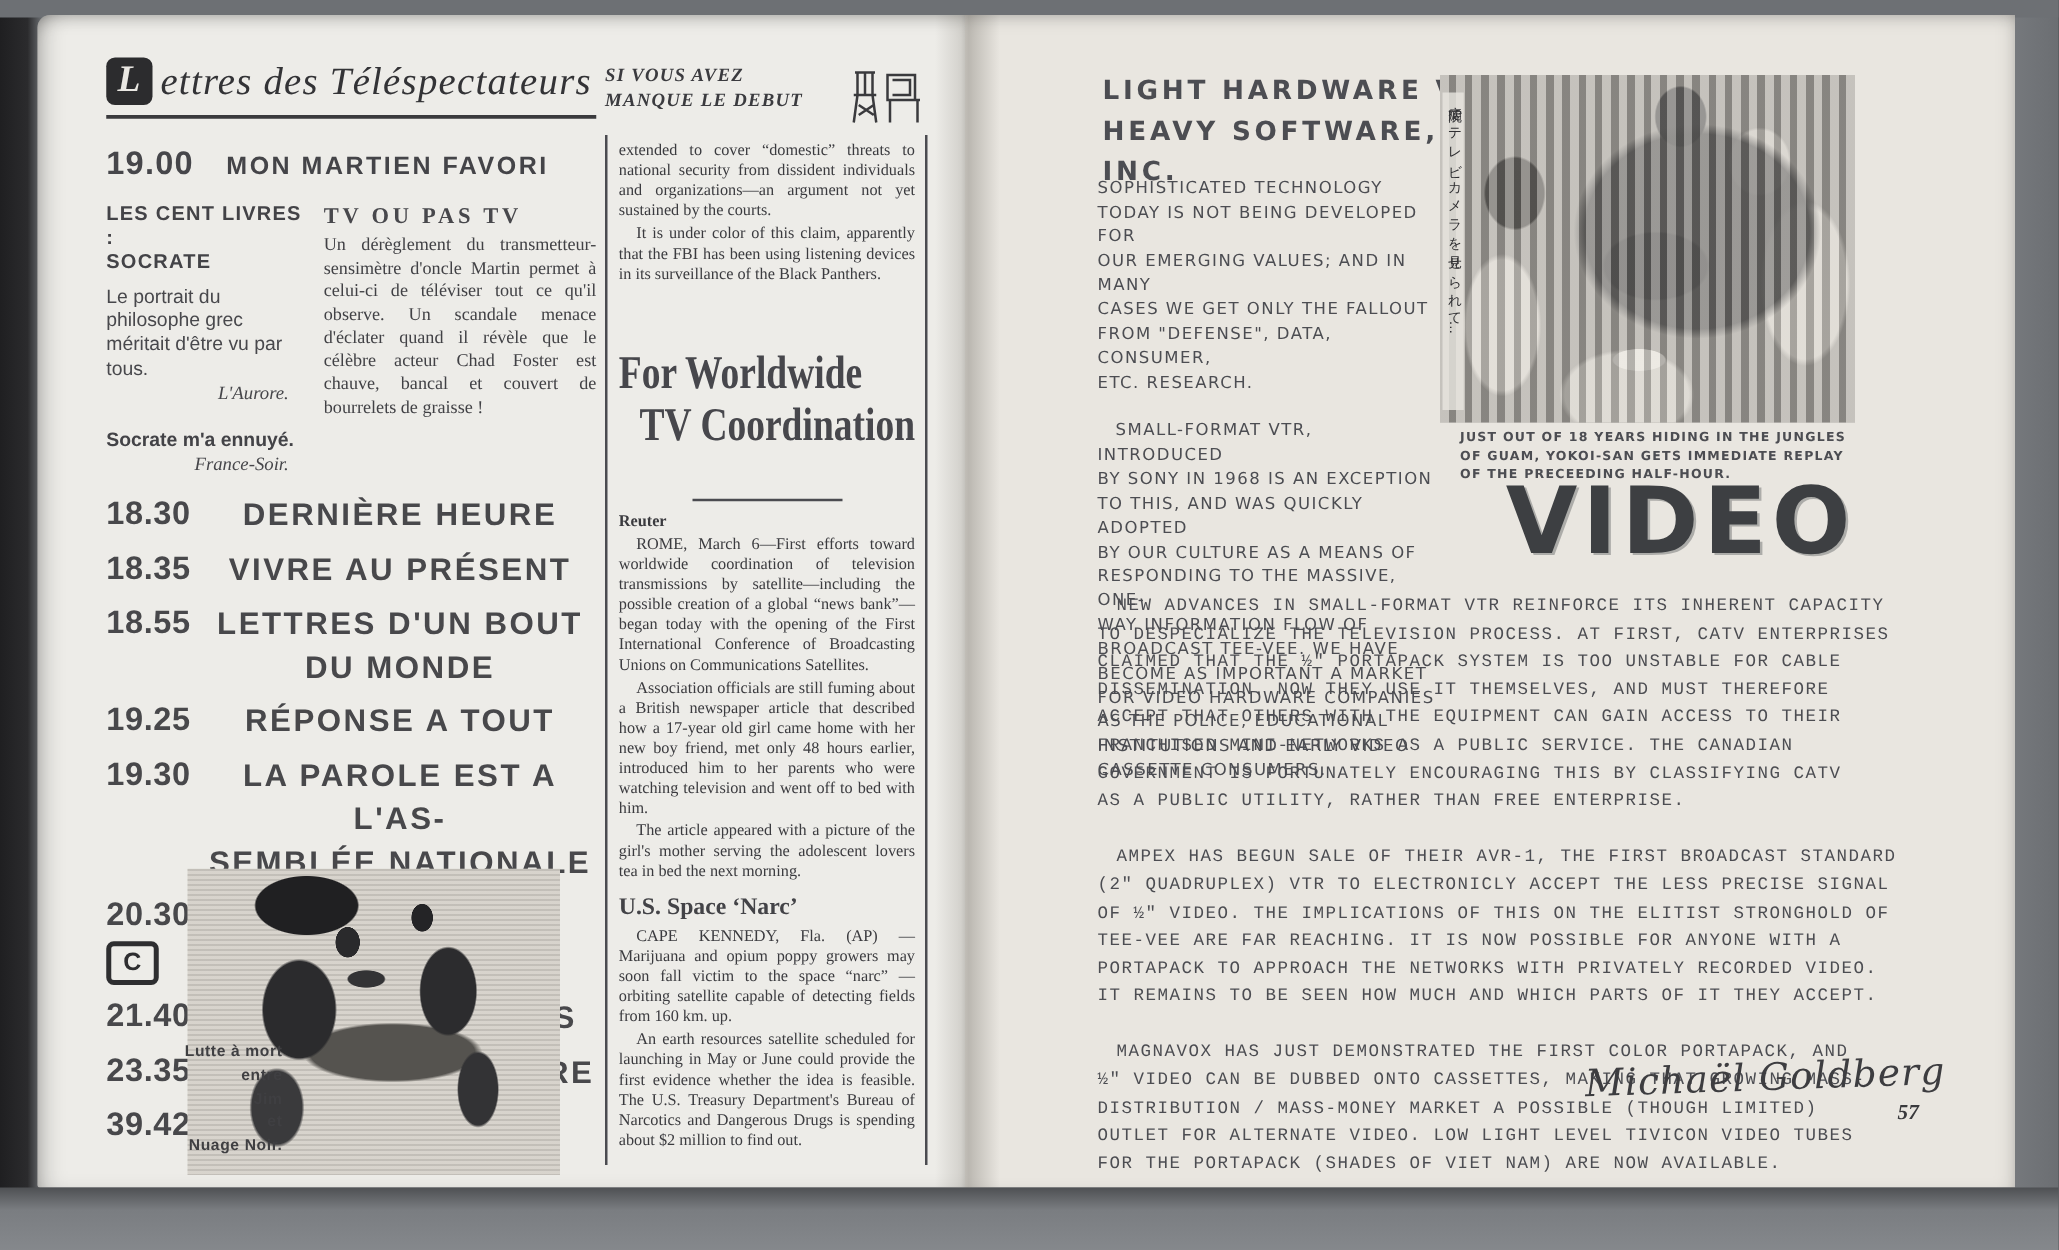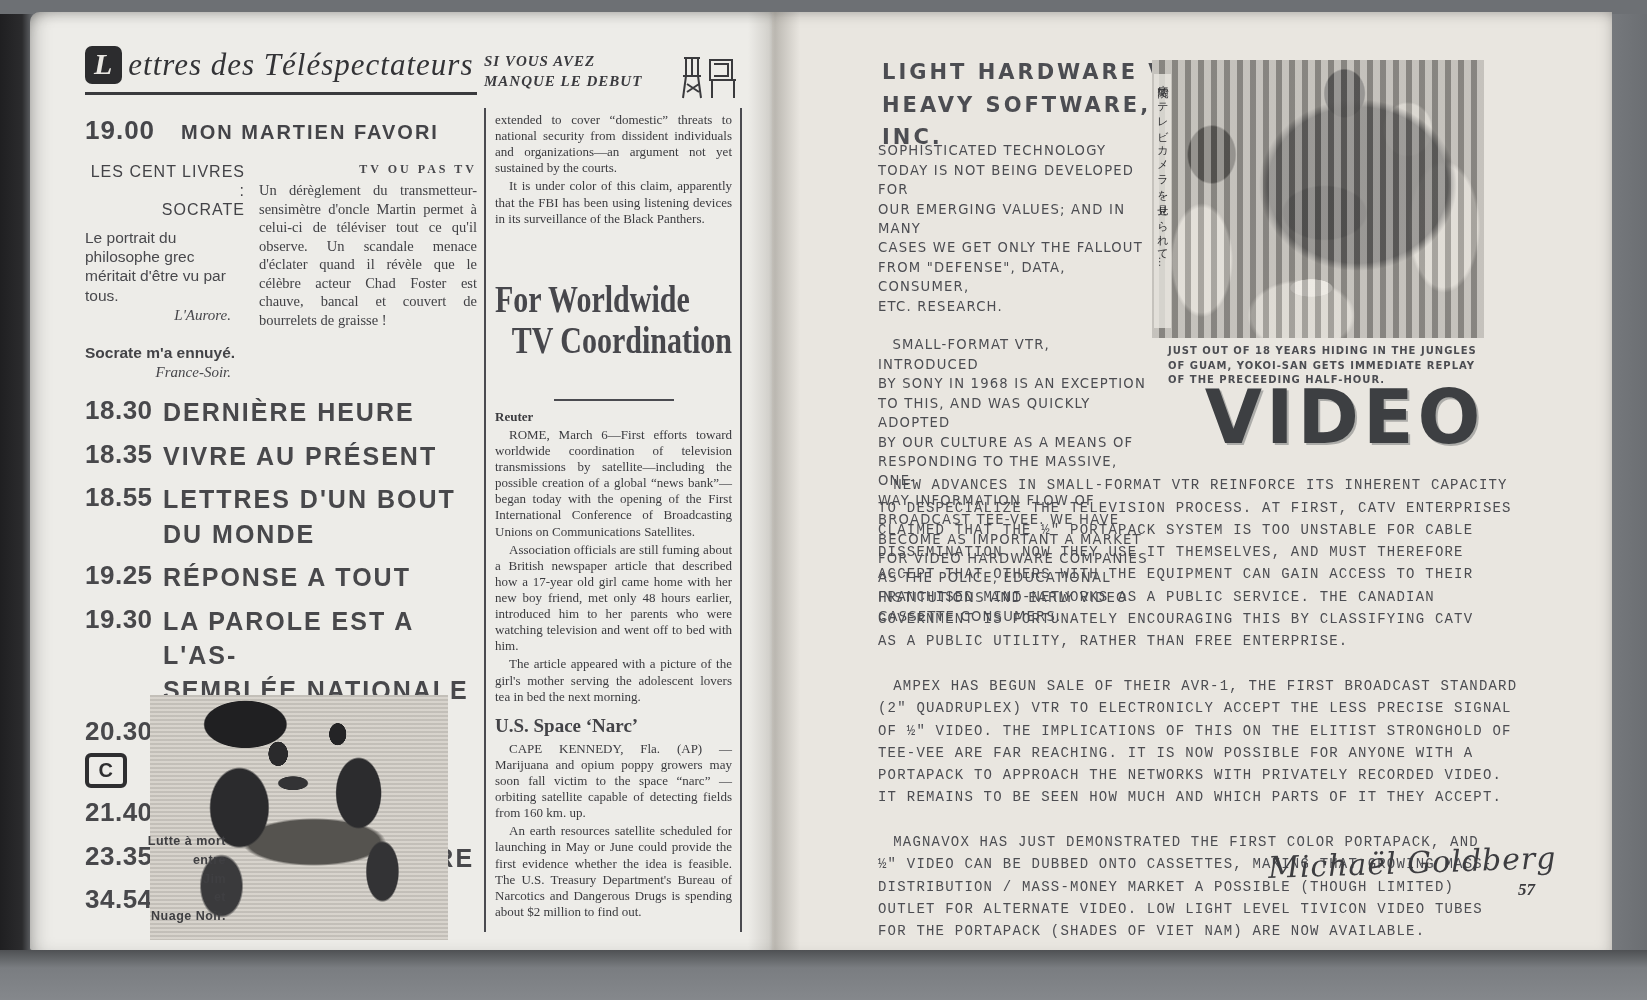--- a/index.html
+++ b/index.html
@@ -21,34 +21,34 @@
   .listings{position:absolute;left:85px;top:46px;width:392px;z-index:2;}
   .lt-title{font-family:"Liberation Serif",serif;font-style:italic;font-size:31px;letter-spacing:1px;
     color:#333336;border-bottom:3px solid #3a3a3d;padding-bottom:8px;display:flex;align-items:center;gap:6px;}
   .lt-dropcap{display:inline-block;background:#2c2c2e;color:#e9e7e2;font-style:italic;font-weight:bold;
     font-size:30px;line-height:1;padding:3px 9px 5px;border-radius:7px;}
   .featured{margin-top:20px;display:flex;gap:26px;align-items:baseline;}
   .featured .t{font-weight:bold;font-size:26px;letter-spacing:1px;color:#46464a;}
   .featured .n{font-weight:bold;font-size:20px;letter-spacing:2px;color:#444448;}
   .twocol{display:flex;margin-top:16px;gap:14px;}
   .revcol{width:160px;flex:none;}
-  .revhead{font-weight:normal;font-size:16px;letter-spacing:1px;line-height:1.2;color:#434347;text-align:right;}
+  .revhead{font-weight:bold;font-size:16px;letter-spacing:1px;line-height:1.2;color:#434347;}
   .revtext{font-size:15.5px;line-height:1.25;margin-top:8px;color:#48484c;}
   .attrib{font-family:"Liberation Serif",serif;font-style:italic;font-size:15px;text-align:right;
     margin-top:2px;padding-right:14px;color:#46464a;}
   .rev2{font-weight:bold;font-size:15.5px;margin-top:20px;color:#434347;}
   .martcol{flex:1;}
-  .marthead{font-family:"Liberation Serif",serif;font-weight:bold;font-size:12px;letter-spacing:3px;
-    text-align:right;color:#48484c;}
+  .marthead{font-family:"Liberation Serif",serif;font-weight:bold;font-size:18px;letter-spacing:3px;
+    text-align:left;color:#48484c;}
   .marttext{font-family:"Liberation Serif",serif;font-size:14.5px;line-height:1.28;text-align:justify;
     margin-top:4px;color:#414145;}
   .sched{margin-top:14px;}
   .srow{display:flex;align-items:flex-start;margin-bottom:9px;}
   .stime{width:78px;flex:none;font-weight:bold;font-size:26px;letter-spacing:.5px;color:#48484b;}
-  .stitle{flex:1;font-weight:bold;font-size:25px;letter-spacing:2px;line-height:1.38;
+  .stitle{flex:1;text-align:center;font-weight:bold;font-size:25px;letter-spacing:2px;line-height:1.38;
     white-space:pre-line;color:#48484b;}
   .cbadge{margin-top:6px;width:34px;height:27px;border:4px solid #2e2e30;border-radius:6px;
     display:flex;align-items:center;justify-content:center;font-weight:bold;font-size:20px;color:#2e2e30;}
   .fin{font-weight:bold;font-size:22px;letter-spacing:1px;text-align:center;flex:1;color:#464649;}
   .photo1{position:absolute;left:150px;top:695px;width:298px;height:245px;z-index:2;background:#d7d3cc;
     background-image:
       radial-gradient(ellipse 70px 40px at 32% 12%, #202022 0 58%, transparent 60%),
       radial-gradient(ellipse 16px 20px at 43% 24%, #2a2a2c 0 60%, transparent 62%),
       radial-gradient(ellipse 52px 70px at 30% 46%, #2b2b2d 0 55%, transparent 58%),
       radial-gradient(ellipse 26px 12px at 48% 36%, #333335 0 55%, transparent 60%),
@@ -179,21 +179,21 @@
       </div>
       <div class="srow">
         <span class="stime">21.40</span>
         <span class="stitle">LES ENVAHISSEURS</span>
       </div>
       <div class="srow">
         <span class="stime">23.35</span>
         <span class="stitle">24 HEURES DERNIÈRE</span>
       </div>
       <div class="srow">
-        <span class="stime">34.54</span>
+        <span class="stime">39.42</span>
         <span class="fin">Fin des émissions</span>
       </div>
     </div>
   </div>
   <div class="photo1"></div>
   <div class="photo1cap">Lutte à mort
 entre
 Jim
 et
 Nuage Noir.</div>

